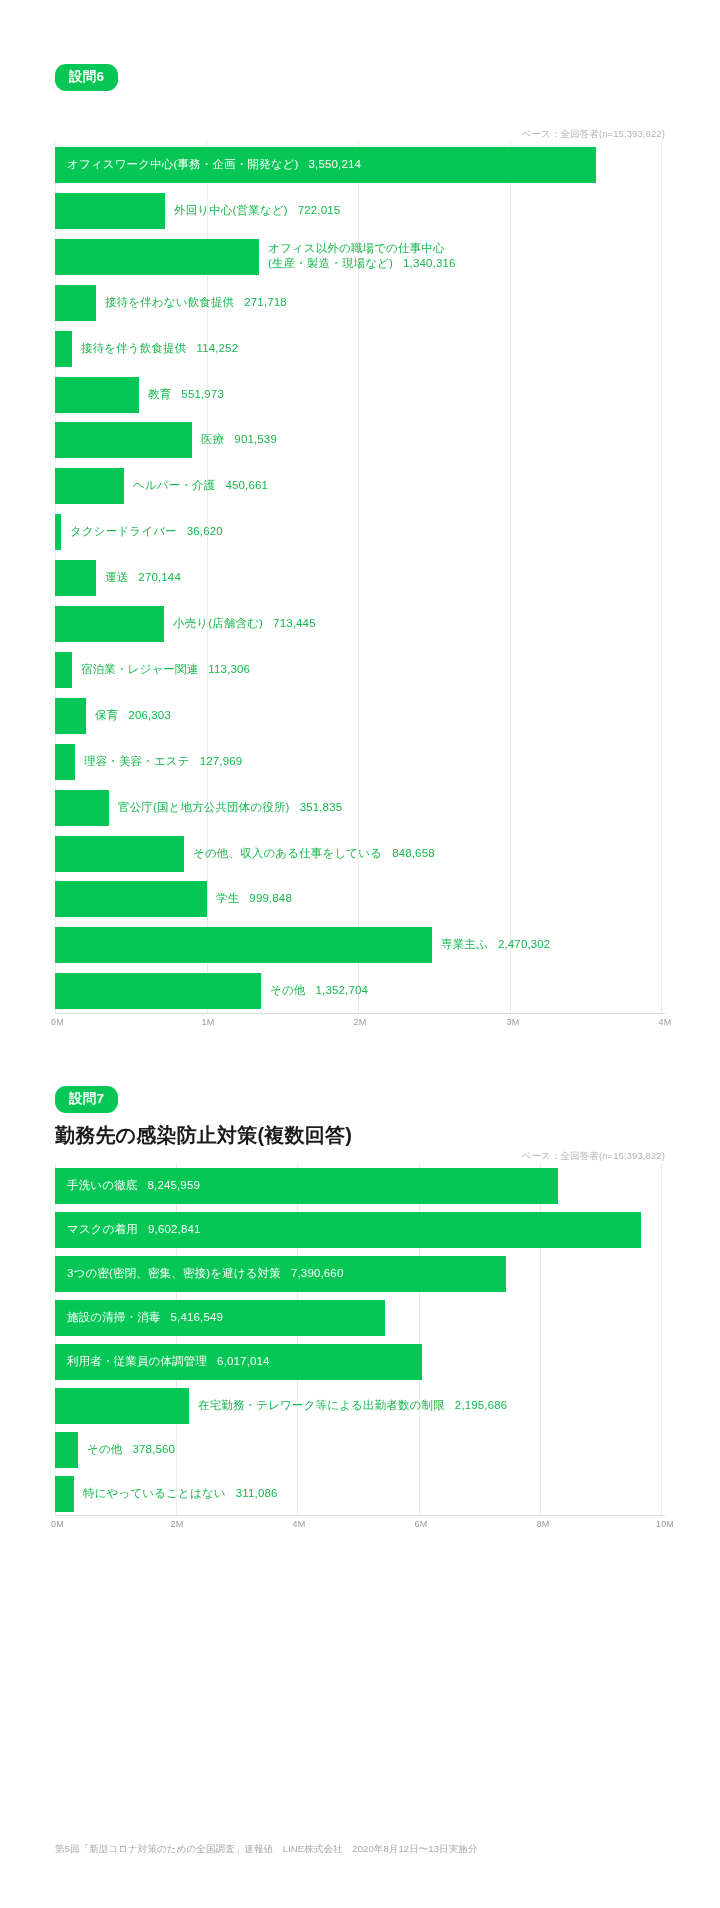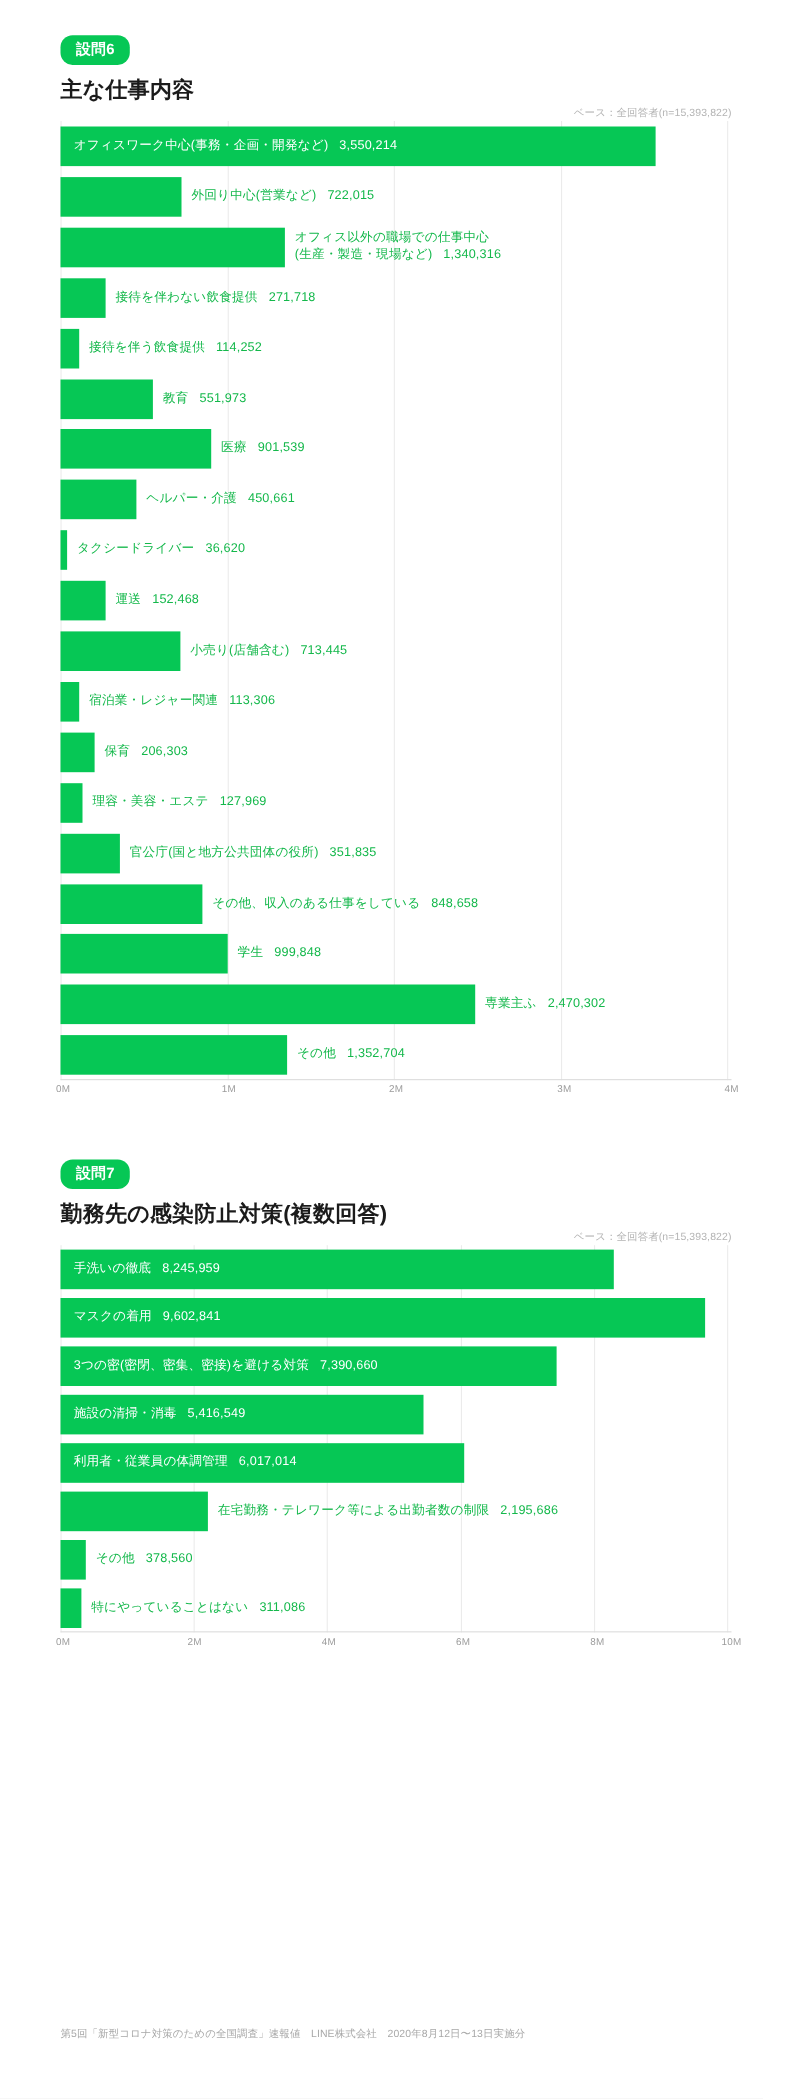--- a/index.html
+++ b/index.html
@@ -16,20 +16,21 @@
     height: 1908px;
     background: #ffffff;
     position: relative;
     overflow: hidden;
     box-sizing: border-box;
   }
 
   
   .section {
     position: relative;
+    margin-top: 32px;
   }
   .sec-head {
     padding: 0 55px 0 55px;
     position: relative;
   }
   .badge {
     display: inline-block;
     background: #06c755;
     color: #ffffff;
     font-size: 13.5px;
@@ -130,21 +131,20 @@
 </style>
 </head>
 <body>
 
 <div class="page">
 
   <div class="section" style="position:absolute; left:0; top:0; width:720px;">
 
     <div class="sec-head" style="height:78px; padding-top:32px;">
       <span class="badge">設問6</span>
-      <div class="sec-title">主な仕事内容</div>
       <div class="base-note">ベース：全回答者(n=15,393,822)</div>
     </div>
 
     <div class="chart" style="height:890px;">
       <div class="plot" style="height:872px;">
         <div class="gridlines">
           <div class="gridline" style="left:0px;"></div>
           <div class="gridline" style="left:152px;"></div>
           <div class="gridline" style="left:303px;"></div>
           <div class="gridline" style="left:455px;"></div>
@@ -183,21 +183,21 @@
             <div class="row" style="position: absolute; left: 0px; right: 0px; top: 321px; height: 45.9px;">
               <div class="bar" style="width: 69px; height: 36px; top: 5px; background: rgb(6, 199, 85);"></div>
               <div class="row-label" style="left: 78px; top: 50%; transform: translateY(-50%);">ヘルパー・介護&nbsp;&nbsp;&nbsp;<span>450,661</span></div>
             </div>
             <div class="row" style="position: absolute; left: 0px; right: 0px; top: 367px; height: 45.9px;">
               <div class="bar" style="width: 6px; height: 36px; top: 5px; background: rgb(6, 199, 85);"></div>
               <div class="row-label" style="left: 15px; top: 50%; transform: translateY(-50%);">タクシードライバー&nbsp;&nbsp;&nbsp;<span>36,620</span></div>
             </div>
             <div class="row" style="position: absolute; left: 0px; right: 0px; top: 413px; height: 45.9px;">
               <div class="bar" style="width: 41px; height: 36px; top: 5px; background: rgb(6, 199, 85);"></div>
-              <div class="row-label" style="left: 50px; top: 50%; transform: translateY(-50%);">運送&nbsp;&nbsp;&nbsp;<span>152,468</span></div>
+              <div class="row-label" style="left: 50px; top: 50%; transform: translateY(-50%);">運送&nbsp;&nbsp;&nbsp;<span>270,144</span></div>
             </div>
             <div class="row" style="position: absolute; left: 0px; right: 0px; top: 459px; height: 45.9px;">
               <div class="bar" style="width: 109px; height: 36px; top: 5px; background: rgb(6, 199, 85);"></div>
               <div class="row-label" style="left: 118px; top: 50%; transform: translateY(-50%);">小売り(店舗含む)&nbsp;&nbsp;&nbsp;<span>713,445</span></div>
             </div>
             <div class="row" style="position: absolute; left: 0px; right: 0px; top: 505px; height: 45.9px;">
               <div class="bar" style="width: 17px; height: 36px; top: 5px; background: rgb(6, 199, 85);"></div>
               <div class="row-label" style="left: 26px; top: 50%; transform: translateY(-50%);">宿泊業・レジャー関連&nbsp;&nbsp;&nbsp;<span>113,306</span></div>
             </div>
             <div class="row" style="position: absolute; left: 0px; right: 0px; top: 551px; height: 45.9px;">

